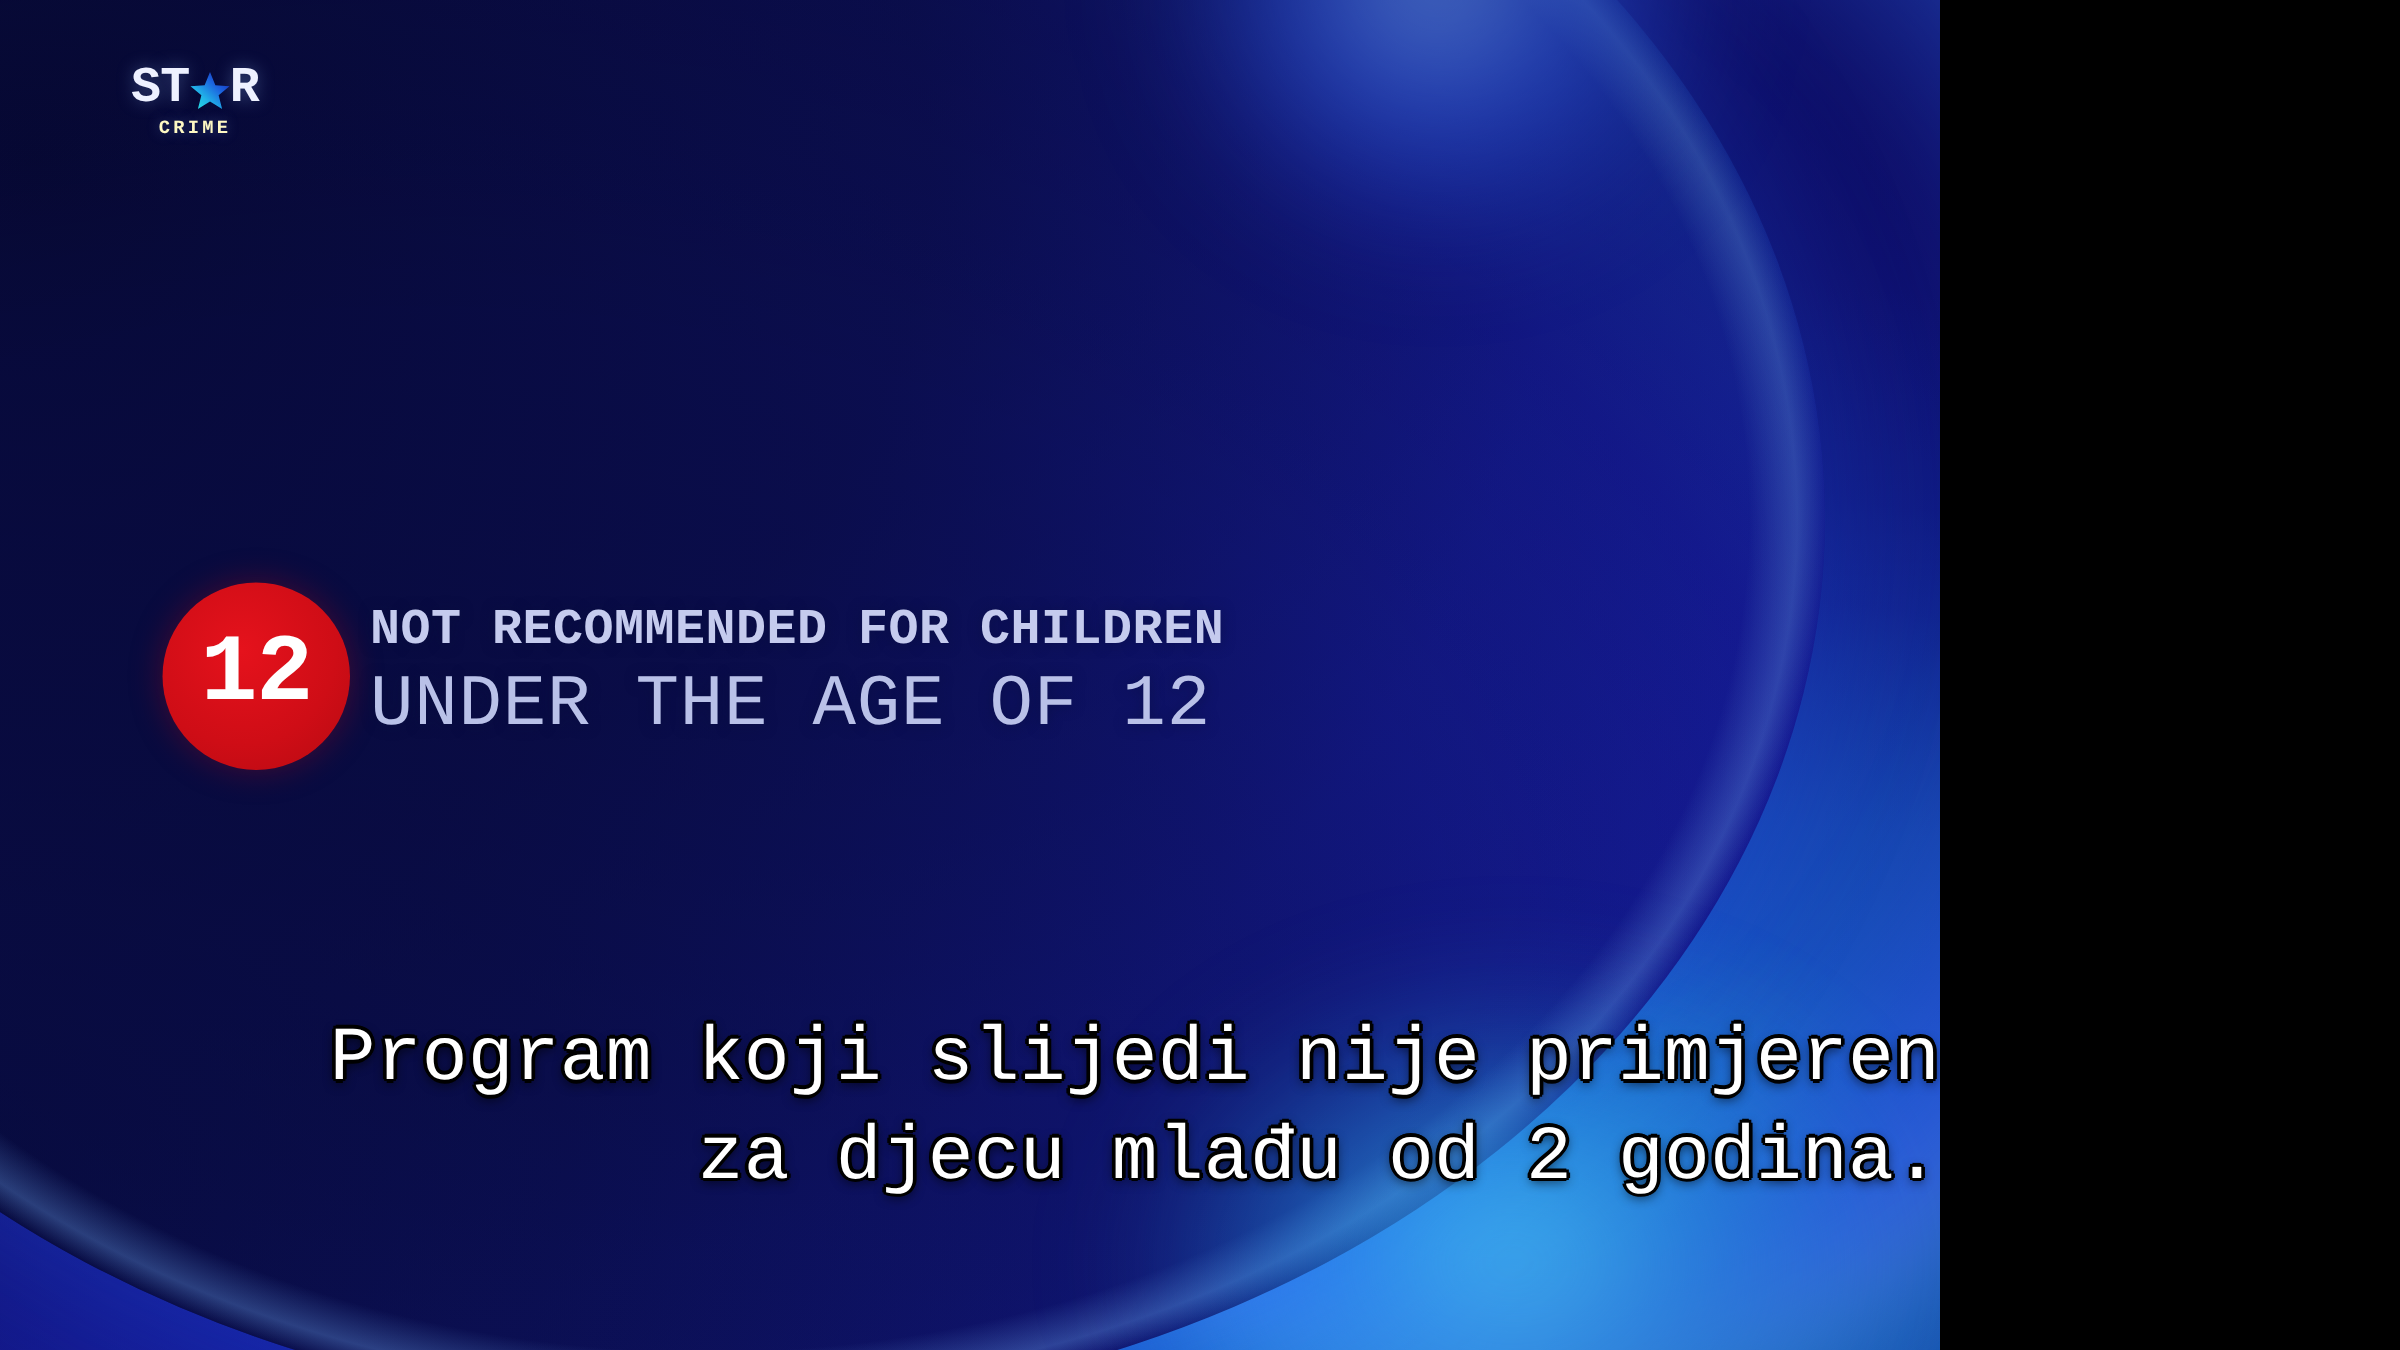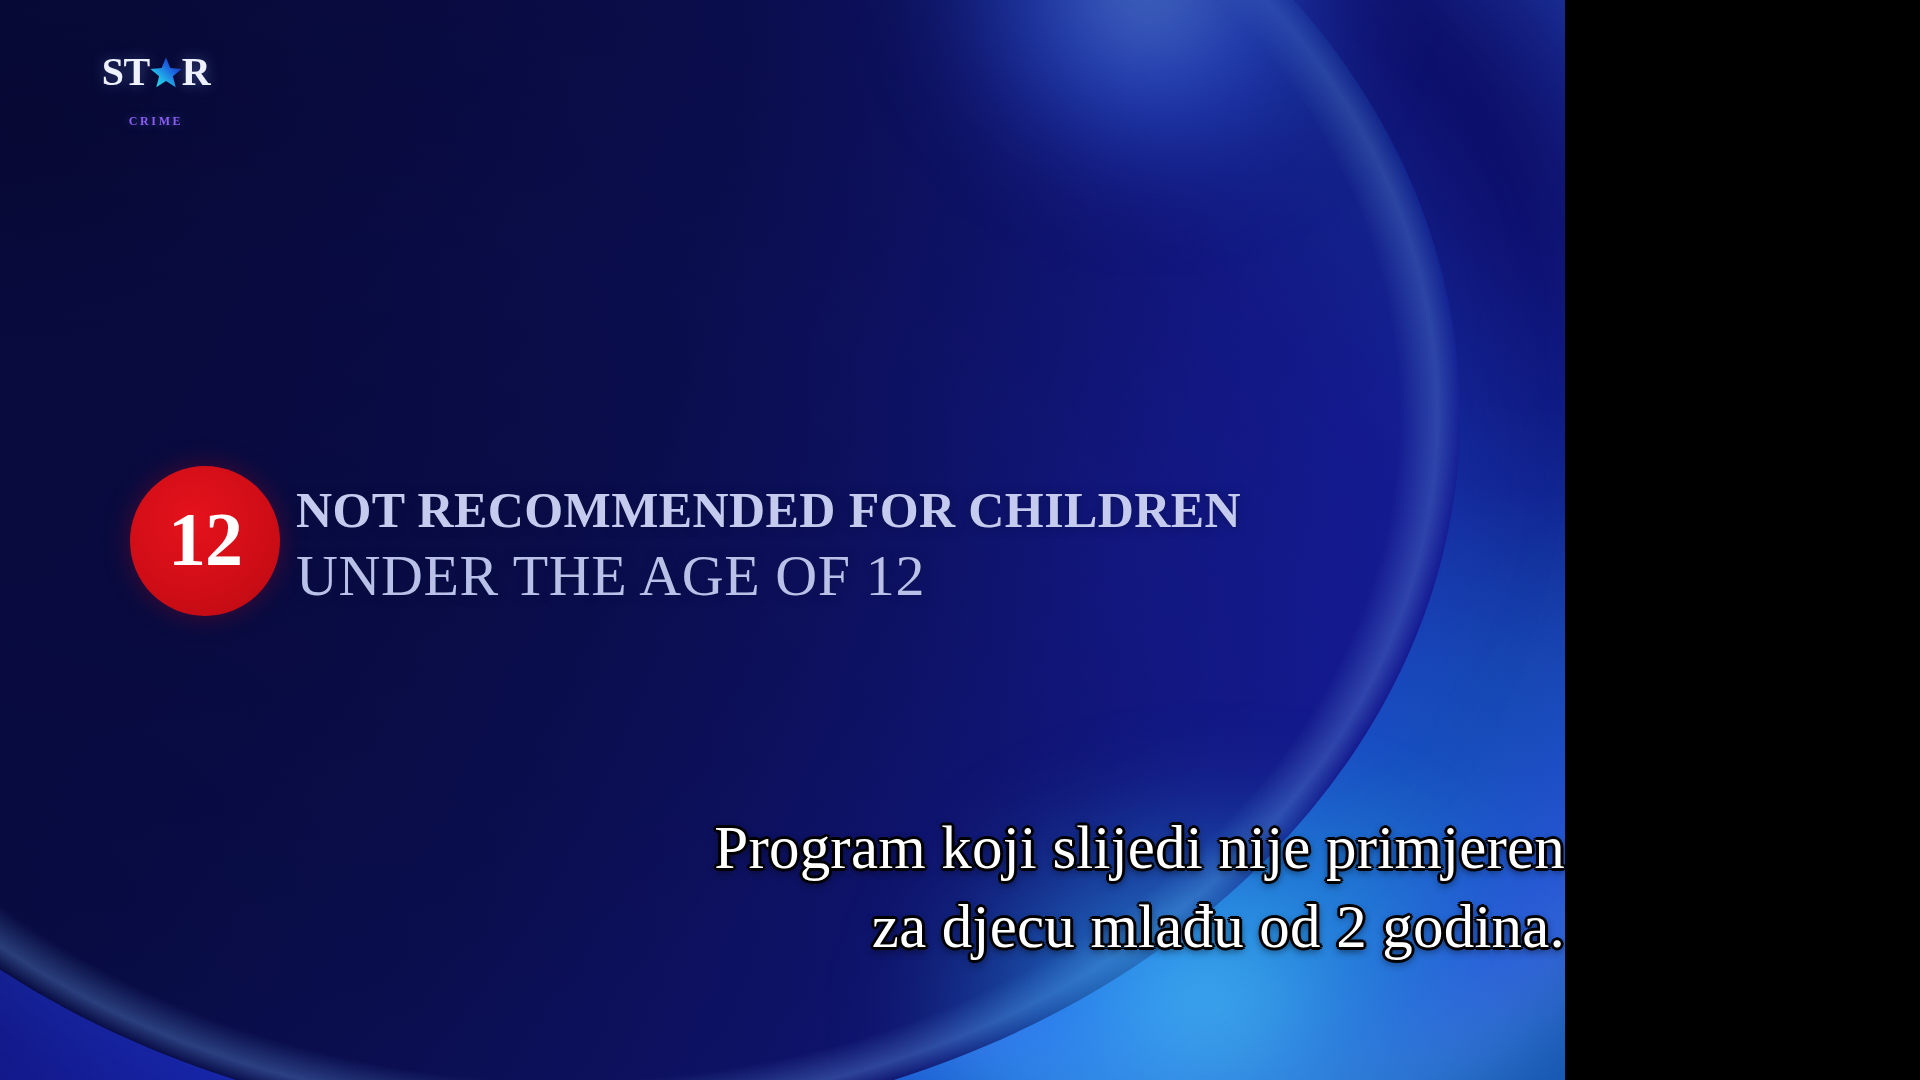--- a/index.html
+++ b/index.html
@@ -5,23 +5,22 @@
   html, body {
     margin: 0;
     padding: 0;
     background: #000;
   }
   #stage {
     position: relative;
     width: 1552px;
     height: 1080px;
     overflow: hidden;
-    font-family: Liberation Serif, serif;
+    font-family: Liberation Mono, monospace;
     background: #0b0d46;
-    padding-left: 13px;
   }
 
   
   .bg-base {
     position: absolute;
     inset: 0;
     background:
       linear-gradient(128deg,
         #0d1048 0%,
         #121372 28%,
@@ -173,25 +172,25 @@
   }
   .logo-star {
     display: inline-block;
     width: 34px;
     height: 34px;
     margin: 0 -1px;
     position: relative;
     top: 1px;
   }
   .logo-sub {
-    margin-top: 22px;
-    font-size: 12px;
+    margin-top: 2px;
+    font-size: 15px;
     font-weight: 700;
     letter-spacing: 2.6px;
-    color: #8b5cf6;
+    color: #fef9c3;
     text-shadow: 0 0 10px rgba(140,180,255,0.35);
   }
 
   
   .rating {
     position: absolute;
     left: 130px;
     top: 466px;
     display: flex;
     align-items: flex-start;
@@ -214,21 +213,21 @@
     color: #ffffff;
     letter-spacing: -1px;
     line-height: 1;
     position: relative;
     top: -2px;
   }
   .rating-lines {
     padding-top: 18px;
   }
   .rating-line1 {
-    font-size: 50px;
+    font-size: 40px;
     font-weight: 600;
     letter-spacing: 0.4px;
     color: #c5cbee;
     line-height: 1.06;
     white-space: nowrap;
     text-shadow: 0 1px 10px rgba(10,14,60,0.55);
   }
   .rating-line2 {
     margin-top: 8px;
     font-size: 58px;

